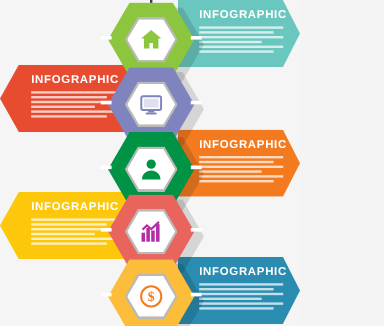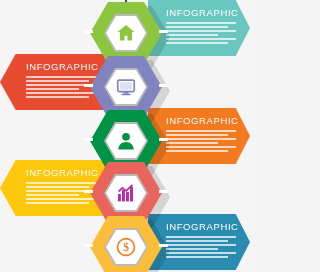--- a/index.html
+++ b/index.html
@@ -58,21 +58,21 @@
   .banner.left {
     left: 0px;
     width: 112px;
     clip-path: polygon(100% 0, 100% 100%, 14% 100%, 0 50%, 14% 0);
   }
 
   .banner-title {
     position: absolute;
     top: 7px;
     font-size: 9.5px;
-    font-weight: normal;
+    font-weight: bold;
     letter-spacing: 0.6px;
     color: #ffffff;
     white-space: nowrap;
   }
   .banner.right .banner-title { left: 18px; }
   .banner.left  .banner-title { left: 26px; }
 
   .lines {
     position: absolute;
     top: 22px;

